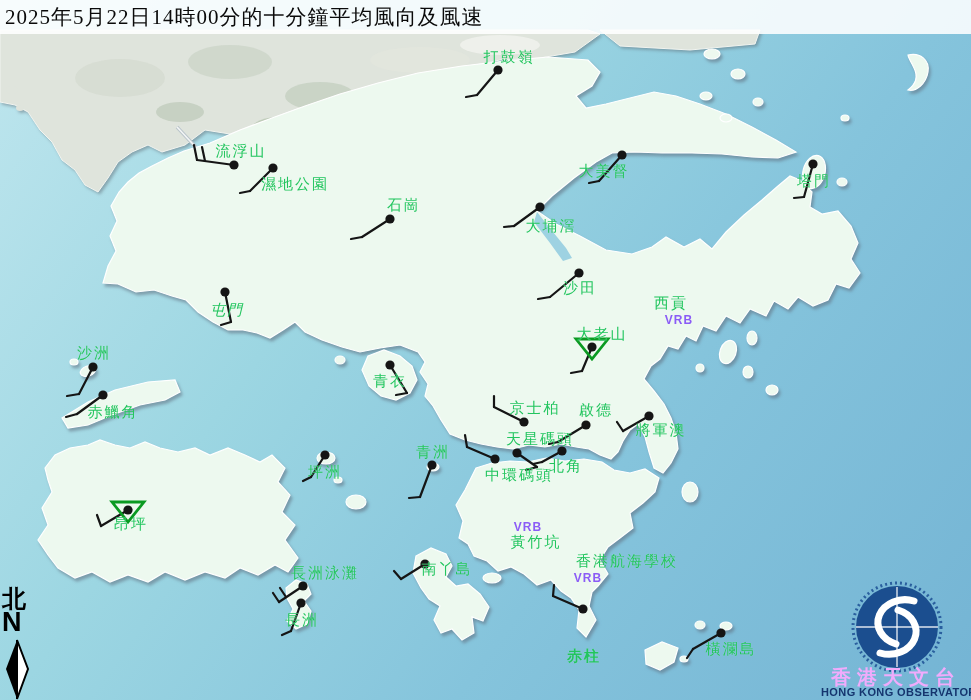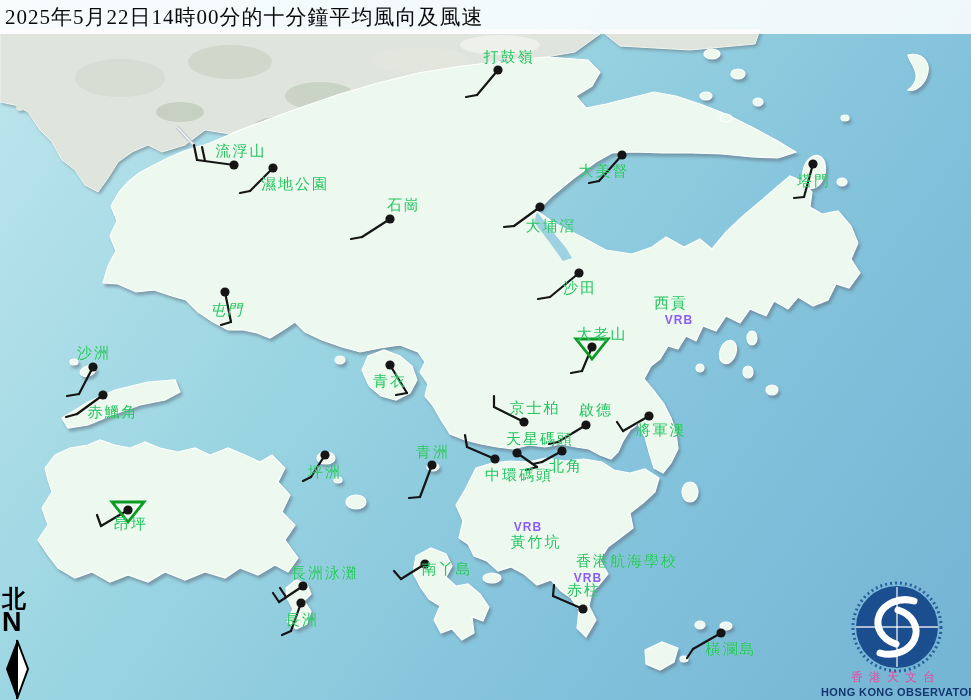--- a/index.html
+++ b/index.html
@@ -14,21 +14,21 @@
   .sl{position:absolute;transform:translate(-50%,-50%);white-space:nowrap;
       color:#22c55e;font-size:15px;letter-spacing:2px;z-index:4;text-shadow:0 0 1px rgba(255,255,255,0.4);}
   .vrb{position:absolute;transform:translate(-50%,-50%);white-space:nowrap;color:#8b5cf6;
        font-family:"Liberation Sans","DejaVu Sans",sans-serif;font-weight:bold;
        font-size:12px;letter-spacing:1px;z-index:3;}
   #compass{position:absolute;left:2px;top:588px;z-index:4;color:#000;}
   #compass .hz{font-size:24px;font-weight:bold;line-height:22px;letter-spacing:0;}
   #compass .nn{font-family:"Liberation Sans","DejaVu Sans",sans-serif;font-size:27px;
                font-weight:900;line-height:24px;}
   #logotext{position:absolute;right:0px;top:668px;width:150px;text-align:center;z-index:4;}
-  #logotext .cn{color:#ec4899;font-size:12px;font-weight:normal;letter-spacing:6px;line-height:18px;}
+  #logotext .cn{color:#f0abfc;font-size:20px;font-weight:bold;letter-spacing:6px;line-height:18px;}
   #logotext .en{color:#15356e;font-size:11px;font-weight:bold;
                 font-family:"Liberation Sans","DejaVu Sans",sans-serif;letter-spacing:0.4px;line-height:12px;white-space:nowrap;}
 </style>
 </head>
 <body>
 
 <div id="stage">
 
 <svg id="map" width="971" height="700" viewBox="0 0 971 700">
   <defs>
@@ -323,21 +323,21 @@
       <div class="sl" style="left: 433px; top: 452px;">青洲</div>
       <div class="sl" style="left: 661px; top: 430px;">將軍澳</div>
       <div class="sl" style="left: 325px; top: 472px;">坪洲</div>
       <div class="sl" style="left: 436px; top: 569px; margin-left: 11px;">南丫島</div>
       <div class="sl" style="left: 325px; top: 573px;">長洲泳灘</div>
       <div class="sl" style="left: 302px; top: 620px;">長洲</div>
       <div class="sl" style="left: 536px; top: 542px;">黃竹坑</div>
       <div class="vrb" style="left: 528px; top: 527px;">VRB</div>
       <div class="sl" style="left: 627px; top: 561px;">香港航海學校</div>
       <div class="vrb" style="left: 588px; top: 578px;">VRB</div>
-      <div class="sl" style="left: 584px; top: 590px;">赤柱</div>
+      <div class="sl" style="left: 584px; top: 656px; font-weight: bold;">赤柱</div>
       <div class="sl" style="left: 731px; top: 649px;">橫瀾島</div>
     </div>
 
 <div id="logotext">
   <div class="cn">香港天文台</div>
   <div class="en">HONG KONG OBSERVATORY</div>
 </div>
 
 </div>
 

